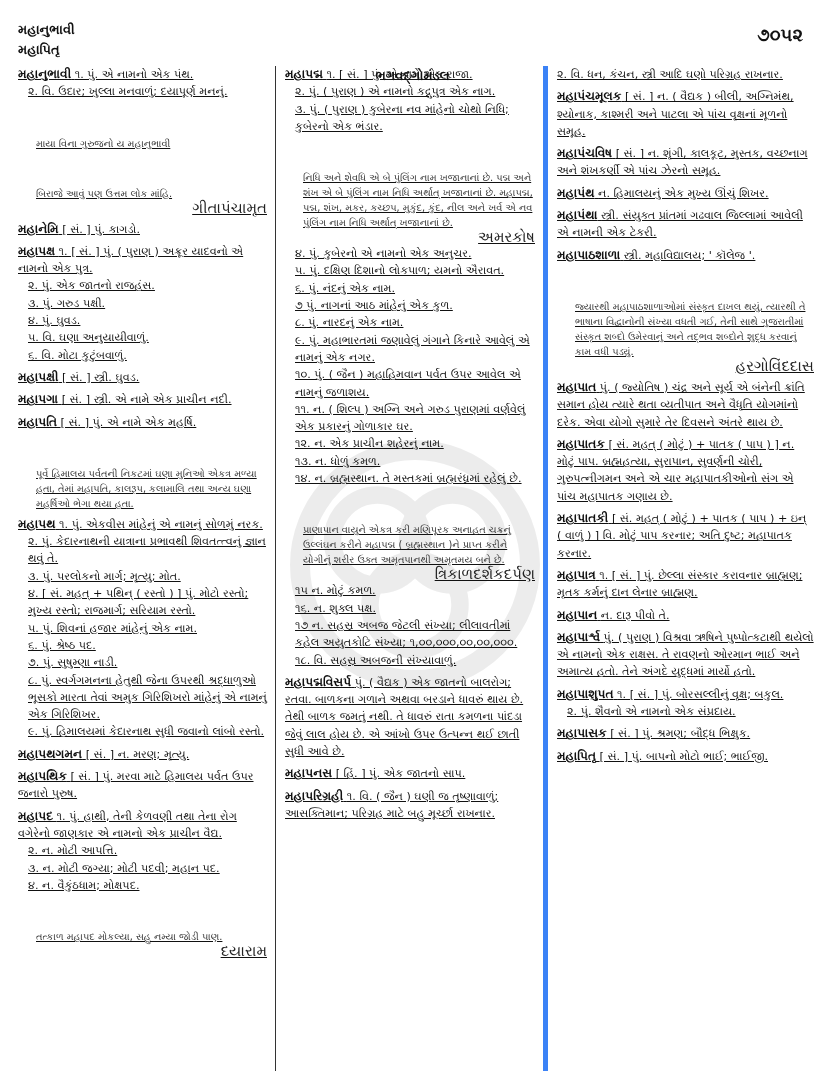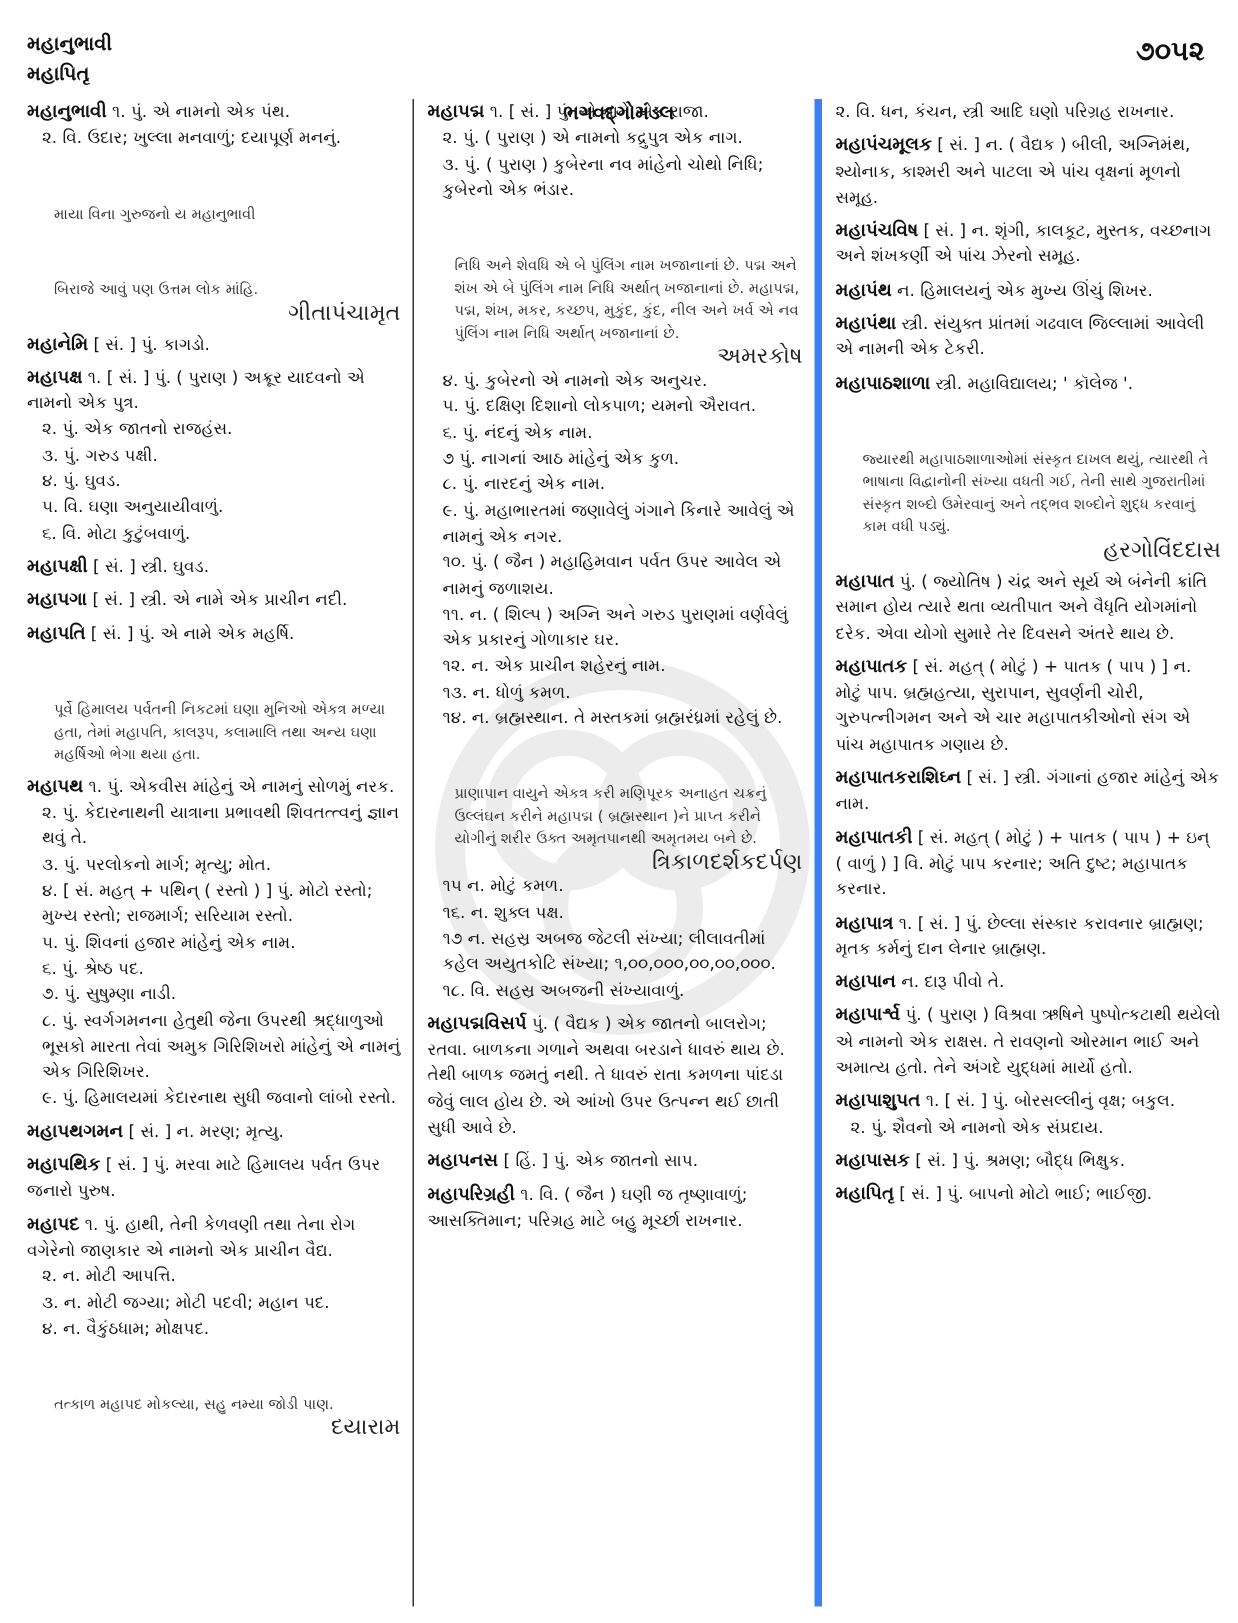--- a/index.html
+++ b/index.html
@@ -4,21 +4,21 @@
 <style>
   html,body{margin:0;padding:0;background:#fff;}
   body{width:825px;height:1082px;overflow:hidden;position:relative;color:#111;
        font-family:"DejaVu Sans","Liberation Sans",sans-serif;}
   .watermark{position:absolute;left:290px;top:440px;width:250px;height:250px;pointer-events:none;opacity:.07;}
   .header{position:absolute;left:0;top:0;width:825px;height:58px;}
   .guide{position:absolute;left:18px;top:20px;font-size:13px;font-weight:bold;line-height:20px;}
   .running-title{position:absolute;left:0;right:0;top:24px;text-align:center;font-size:13px;font-weight:bold;margin-top:44px;}
   .page-number{position:absolute;right:22px;top:24px;font-size:18px;font-weight:bold;}
   .columns{position:absolute;left:18px;top:66px;width:796px;height:1005px;display:flex;}
-  .col{height:100%;overflow:hidden;box-sizing:border-box;font-size:11.2px;line-height:17.3px;}
+  .col{height:100%;overflow:hidden;box-sizing:border-box;font-size:11.2px;line-height:17.3px;text-decoration:underline;}
   .col-1{width:258px;padding-right:8px;border-right:1px solid #333;}
   .col-2{width:272px;padding:0 8px 0 9px;border-right:5px solid #3b82f6;}
   .col-3{width:266px;padding-left:9px;}
   .entry{margin:0 0 5px 0;}
   .hw{font-weight:bold;font-size:12.2px;}
   .sense{display:block;padding-left:10px;}
   .sense.first{display:inline;padding-left:0;}
   .quote{display:block;padding-left:18px;font-size:9.8px;line-height:15px;color:#333;margin-top:35px;}
   .quote-src{display:block;text-align:right;font-size:15px;line-height:15px;color:#222;}
 </style>
@@ -62,21 +62,20 @@
     </div>
   <div class="col col-3">
       <div class="entry"><span class="sense first">૨. વિ. ધન, કંચન, સ્ત્રી આદિ ઘણો પરિગ્રહ રાખનાર.</span></div>
       <div class="entry"><span class="hw">મહાપંચમૂલક</span> <span class="sense first">[ સં. ] ન. ( વૈદ્યક ) બીલી, અગ્નિમંથ, શ્યોનાક, કાશ્મરી અને પાટલા એ પાંચ વૃક્ષનાં મૂળનો સમૂહ.</span></div>
       <div class="entry"><span class="hw">મહાપંચવિષ</span> <span class="sense first">[ સં. ] ન. શૃંગી, કાલકૂટ, મુસ્તક, વચ્છનાગ અને શંખકર્ણી એ પાંચ ઝેરનો સમૂહ.</span></div>
       <div class="entry"><span class="hw">મહાપંથ</span> <span class="sense first">ન. હિમાલયનું એક મુખ્ય ઊંચું શિખર.</span></div>
       <div class="entry"><span class="hw">મહાપંથા</span> <span class="sense first">સ્ત્રી. સંયુક્ત પ્રાંતમાં ગઢવાલ જિલ્લામાં આવેલી એ નામની એક ટેકરી.</span></div>
       <div class="entry"><span class="hw">મહાપાઠશાળા</span> <span class="sense first">સ્ત્રી. મહાવિદ્યાલય; ' કૉલેજ '.</span><span class="quote">જ્યારથી મહાપાઠશાળાઓમાં સંસ્કૃત દાખલ થયું, ત્યારથી તે ભાષાના વિદ્વાનોની સંખ્યા વધતી ગઈ, તેની સાથે ગુજરાતીમાં સંસ્કૃત શબ્દો ઉમેરવાનું અને તદ્ભવ શબ્દોને શુદ્ધ કરવાનું કામ વધી પડ્યું.</span><span class="quote-src">હરગોવિંદદાસ</span></div>
       <div class="entry"><span class="hw">મહાપાત</span> <span class="sense first">પું. ( જ્યોતિષ ) ચંદ્ર અને સૂર્ય એ બંનેની ક્રાંતિ સમાન હોય ત્યારે થતા વ્યતીપાત અને વૈધૃતિ યોગમાંનો દરેક. એવા યોગો સુમારે તેર દિવસને અંતરે થાય છે.</span></div>
       <div class="entry"><span class="hw">મહાપાતક</span> <span class="sense first">[ સં. મહત્ ( મોટું ) + પાતક ( પાપ ) ] ન. મોટું પાપ. બ્રહ્મહત્યા, સુરાપાન, સુવર્ણની ચોરી, ગુરુપત્નીગમન અને એ ચાર મહાપાતકીઓનો સંગ એ પાંચ મહાપાતક ગણાય છે.</span></div>
-      <div class="entry"><span class="hw">મહાપાતકરાશિઘ્ન</span> <span class="sense first">[ સં. ] સ્ત્રી. ગંગાનાં હજાર માંહેનું એક નામ.</span></div>
       <div class="entry"><span class="hw">મહાપાતકી</span> <span class="sense first">[ સં. મહત્ ( મોટું ) + પાતક ( પાપ ) + ઇન્ ( વાળું ) ] વિ. મોટું પાપ કરનાર; અતિ દુષ્ટ; મહાપાતક કરનાર.</span></div>
       <div class="entry"><span class="hw">મહાપાત્ર</span> <span class="sense first">૧. [ સં. ] પું. છેલ્લા સંસ્કાર કરાવનાર બ્રાહ્મણ; મૃતક કર્મનું દાન લેનાર બ્રાહ્મણ.</span></div>
       <div class="entry"><span class="hw">મહાપાન</span> <span class="sense first">ન. દારૂ પીવો તે.</span></div>
       <div class="entry"><span class="hw">મહાપાર્શ્વ</span> <span class="sense first">પું. ( પુરાણ ) વિશ્રવા ઋષિને પુષ્પોત્કટાથી થયેલો એ નામનો એક રાક્ષસ. તે રાવણનો ઓરમાન ભાઈ અને અમાત્ય હતો. તેને અંગદે યુદ્ધમાં માર્યો હતો.</span></div>
       <div class="entry"><span class="hw">મહાપાશુપત</span> <span class="sense first">૧. [ સં. ] પું. બોરસલ્લીનું વૃક્ષ; બકુલ.</span><span class="sense">૨. પું. શૈવનો એ નામનો એક સંપ્રદાય.</span></div>
       <div class="entry"><span class="hw">મહાપાસક</span> <span class="sense first">[ સં. ] પું. શ્રમણ; બૌદ્ધ ભિક્ષુક.</span></div>
       <div class="entry"><span class="hw">મહાપિતૃ</span> <span class="sense first">[ સં. ] પું. બાપનો મોટો ભાઈ; ભાઈજી.</span></div>
     </div>
 </div>
 

